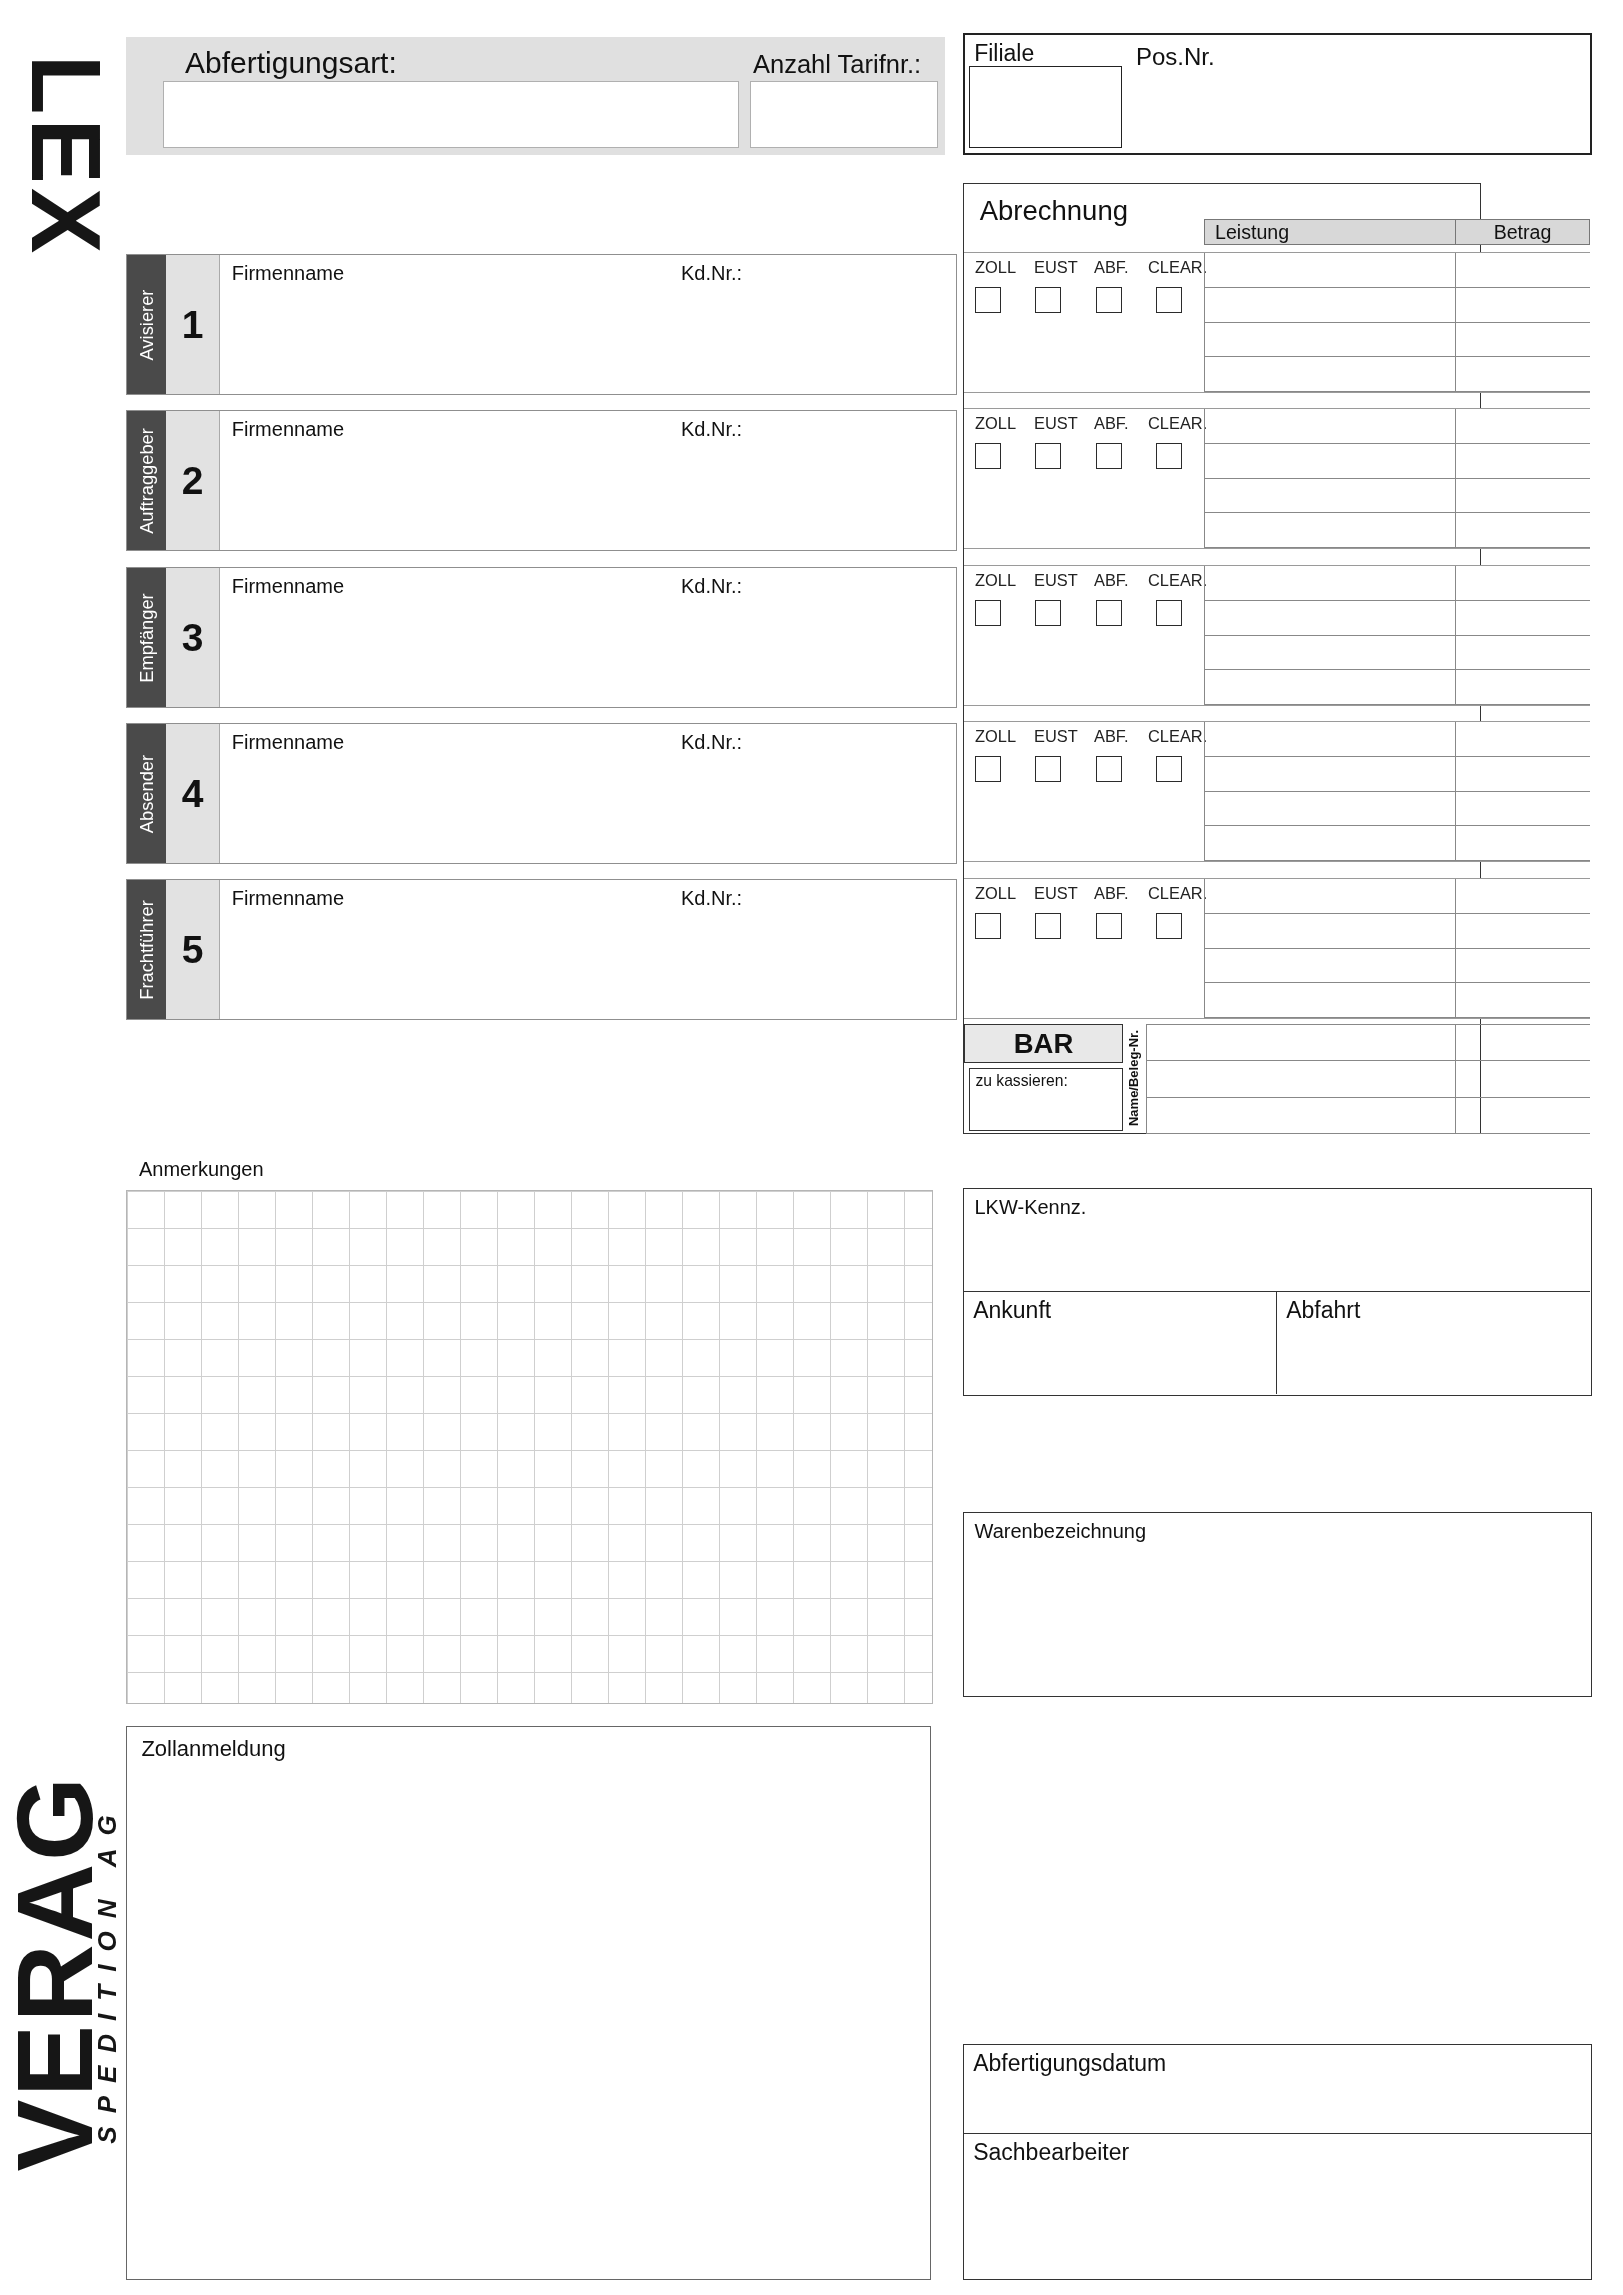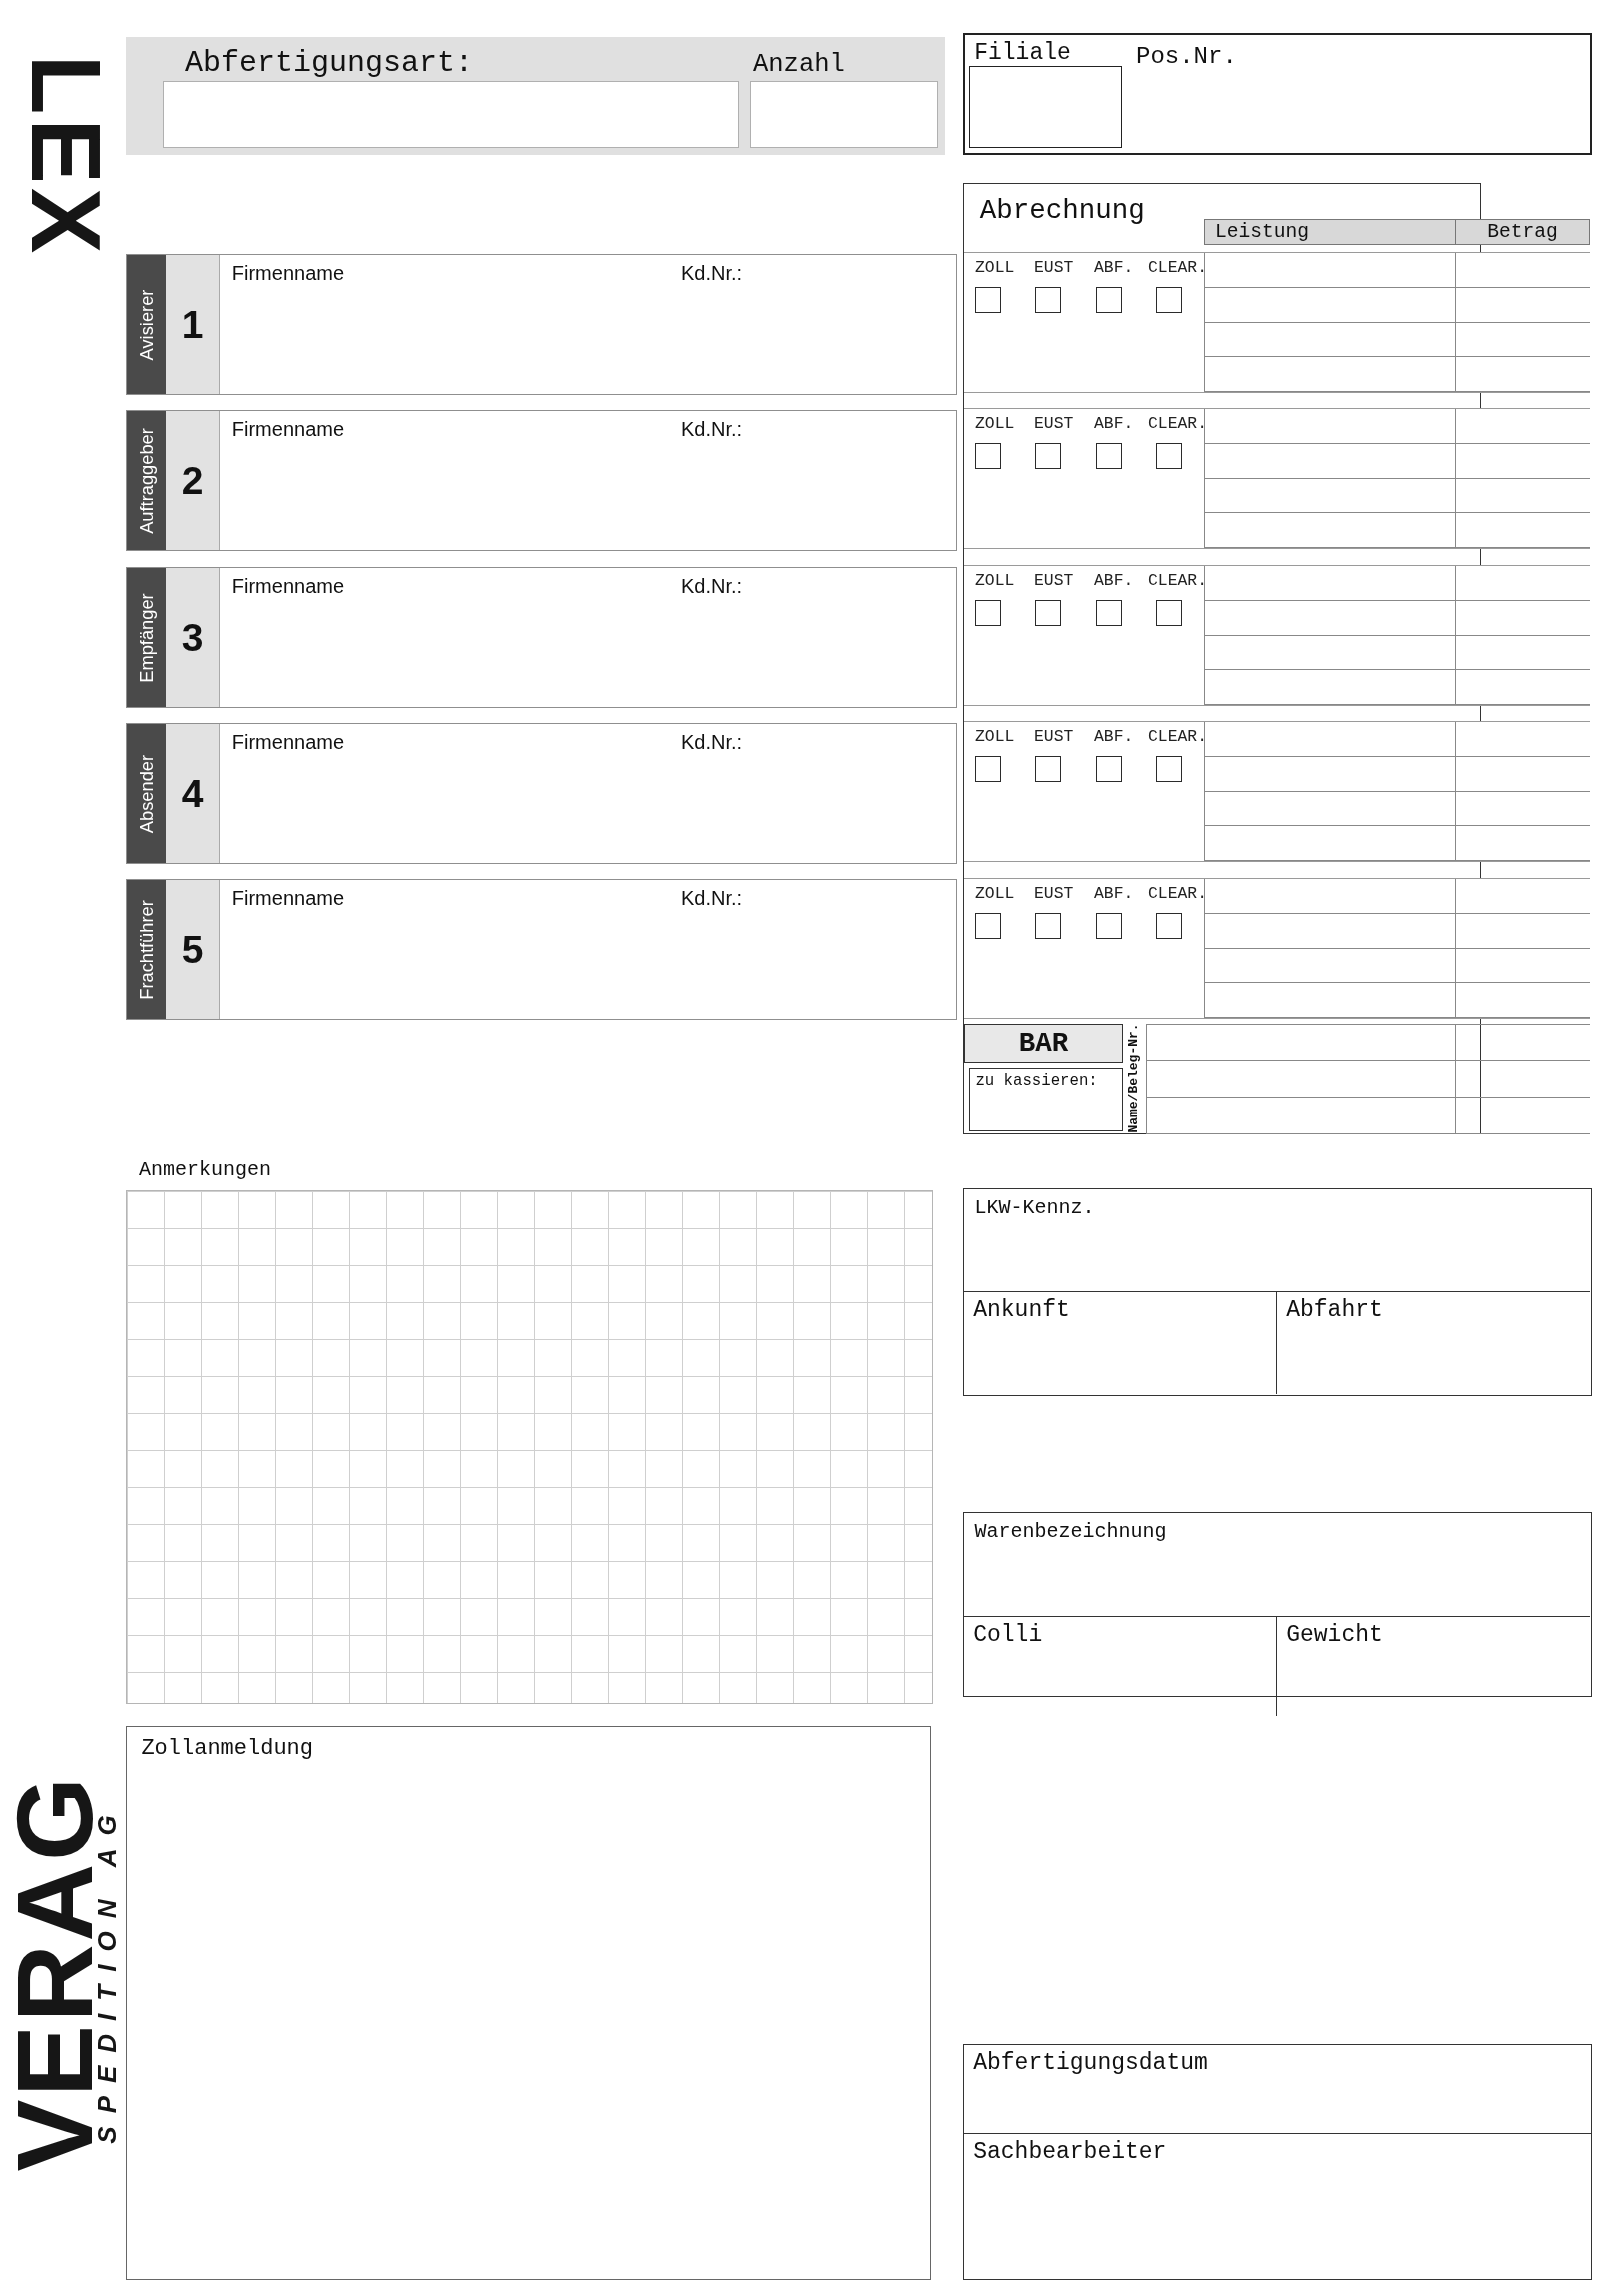--- a/index.html
+++ b/index.html
@@ -6,21 +6,21 @@
   html,body { background:#fff; }
   .page {
     position: relative;
     width: 1623px;
     height: 2295px;
     background: #ffffff;
     font-family: "Liberation Sans", sans-serif;
     color: #111;
     overflow: hidden;
   }
-  .abs { position: absolute; font-family: Liberation Mono, monospace; }
+  .abs { position: absolute; }
 
   
   .lex-logo {
     position:absolute; left:65px; top:156px;
     transform: translate(-50%,-50%) rotate(90deg);
     font-size:98px; font-weight:bold; letter-spacing:3.9px;
     white-space:nowrap; color:#161616;
   }
   .verag-logo {
     position:absolute; left:54px; top:1973px;
@@ -315,28 +315,20 @@
         <span class="cell-label">Ankunft</span>
       </div>
       <div class="cell-r">
         <span class="cell-label">Abfahrt</span>
       </div>
     </div>
   </div>
 
   <div class="abs waren-box">
     <span class="box-title">Warenbezeichnung</span>
-    <div class="waren-bottom">
-      <div class="cell-l">
-        <span class="cell-label">Colli</span>
-      </div>
-      <div class="cell-r">
-        <span class="cell-label">Gewicht</span>
-      </div>
-    </div>
   </div>
 
   <div class="abs zoll-box">
     <span class="zoll-label">Zollanmeldung</span>
   </div>
 
   <div class="abs datum-box">
     <div class="datum-cell">
       <span class="cell-label">Abfertigungsdatum</span>
     </div>

